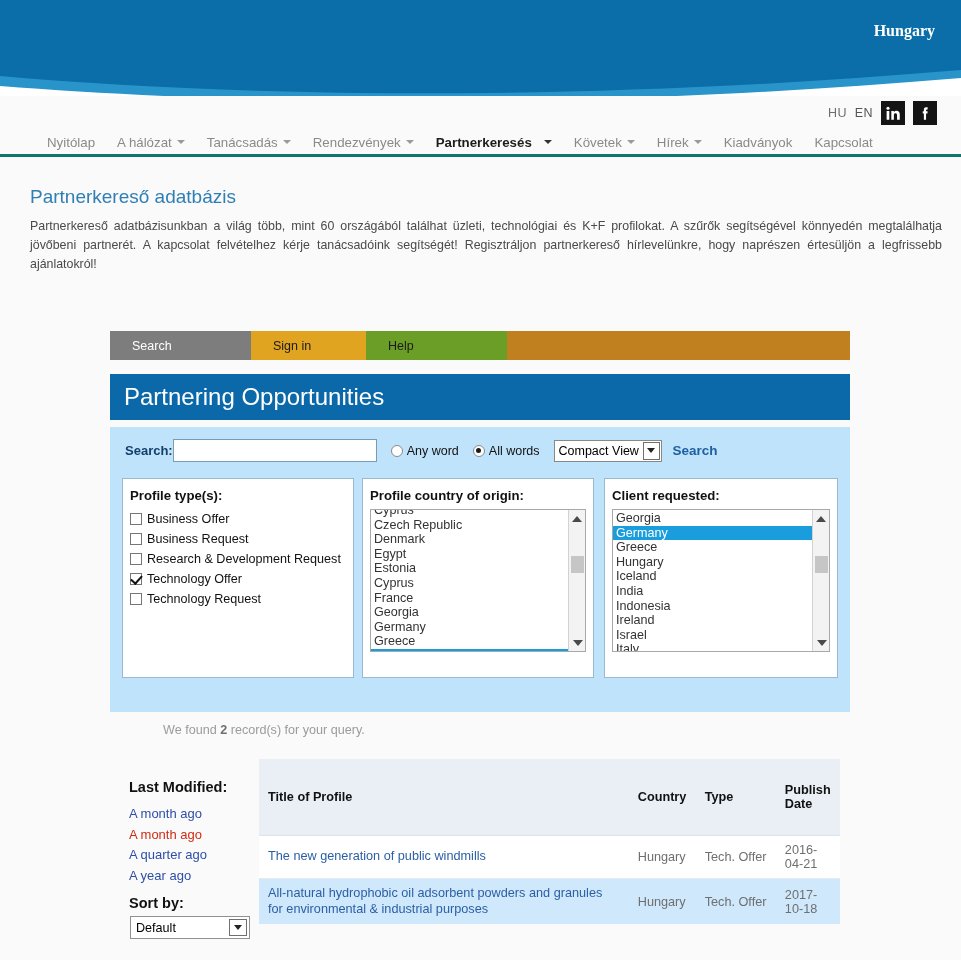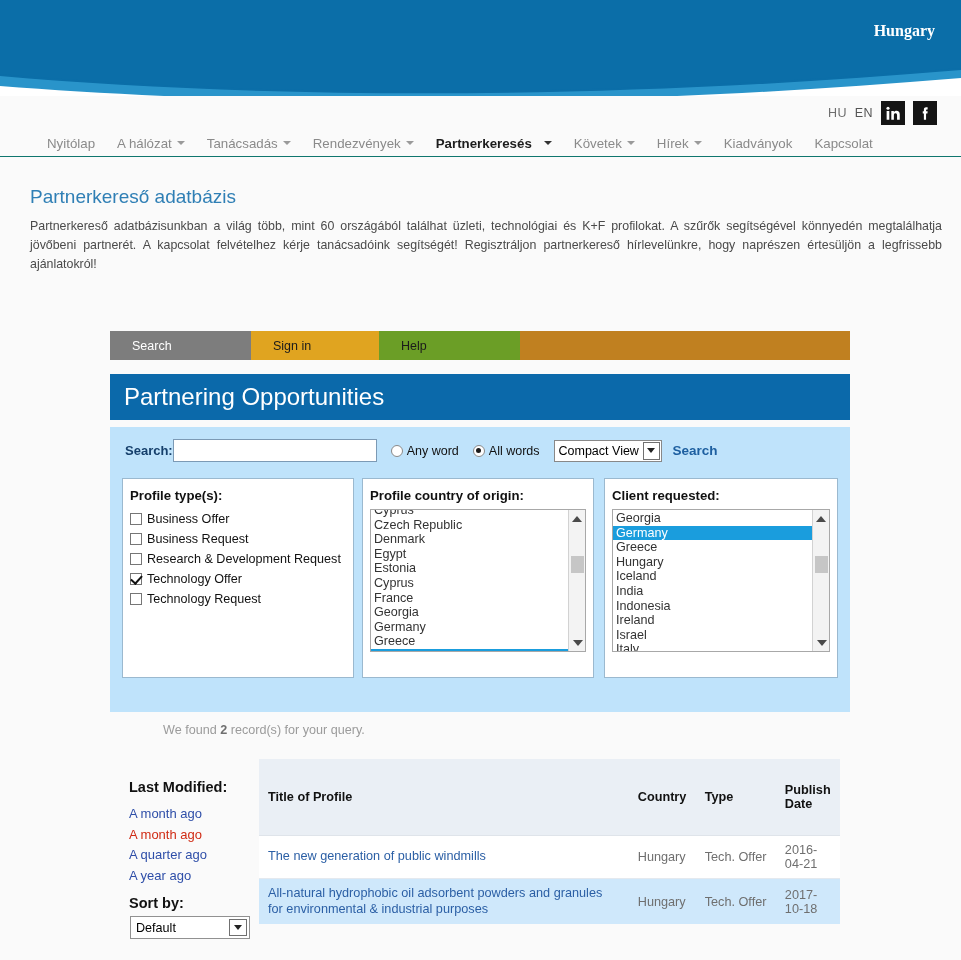--- a/index.html
+++ b/index.html
@@ -36,21 +36,21 @@
     width:24px; height:24px; background:#141414; color:#fff;
     display:inline-flex; align-items:center; justify-content:center;
     font-weight:bold; font-size:15px; cursor:pointer;
   }
   .soc svg { display:block; }
 
   
   .nav {
     position:absolute; left:0; top:130px; width:961px; height:27px;
     display:flex; align-items:center; padding-left:36px; gap:0px;
-    border-bottom:1px solid #0f766e;
+    border-bottom:3px solid #0f766e;
   }
   .nav a {
     color:#8a8a8a; font-size:13.3px; text-decoration:none;
     padding:0 11px; white-space:nowrap; display:inline-flex; align-items:center; gap:5px;
   }
   .nav a.cur { color:#1d1d1d; font-weight:bold;gap:12px; }
   .caret { width:0;height:0;border-left:4px solid transparent;border-right:4px solid transparent;border-top:4px solid #9a9a9a; display:inline-block; }
   .nav a.cur .caret { border-top-color:#333; }
 
   
@@ -60,21 +60,21 @@
   }
   .intro-p {
     position:absolute; left:30px; top:217px; width:912px;
     color:#4a4a4a; font-size:12.4px; line-height:19px; text-align:justify;
   }
 
   
   .tabs { position:absolute; left:110px; top:331px; width:740px; height:29px; background:#c08020; display:flex; }
   .tab { height:29px; display:flex; align-items:center; padding-left:22px; font-size:12.5px; color:#1b1b1b; cursor:pointer; }
   .tab.search { width:141px; background:#7d7d7d; color:#fff; }
-  .tab.signin { width:128px; background:#e0a420; }
+  .tab.signin { width:115px; background:#e0a420; }
   .tab.help { width:141px; background:#6b9e26; }
 
   
   .panel-title {
     position:absolute; left:110px; top:374px; width:740px; height:46px;
     background:#0b69aa; color:#fff; font-size:24px;
     display:flex; align-items:center; padding-left:14px;
   }
 
   

